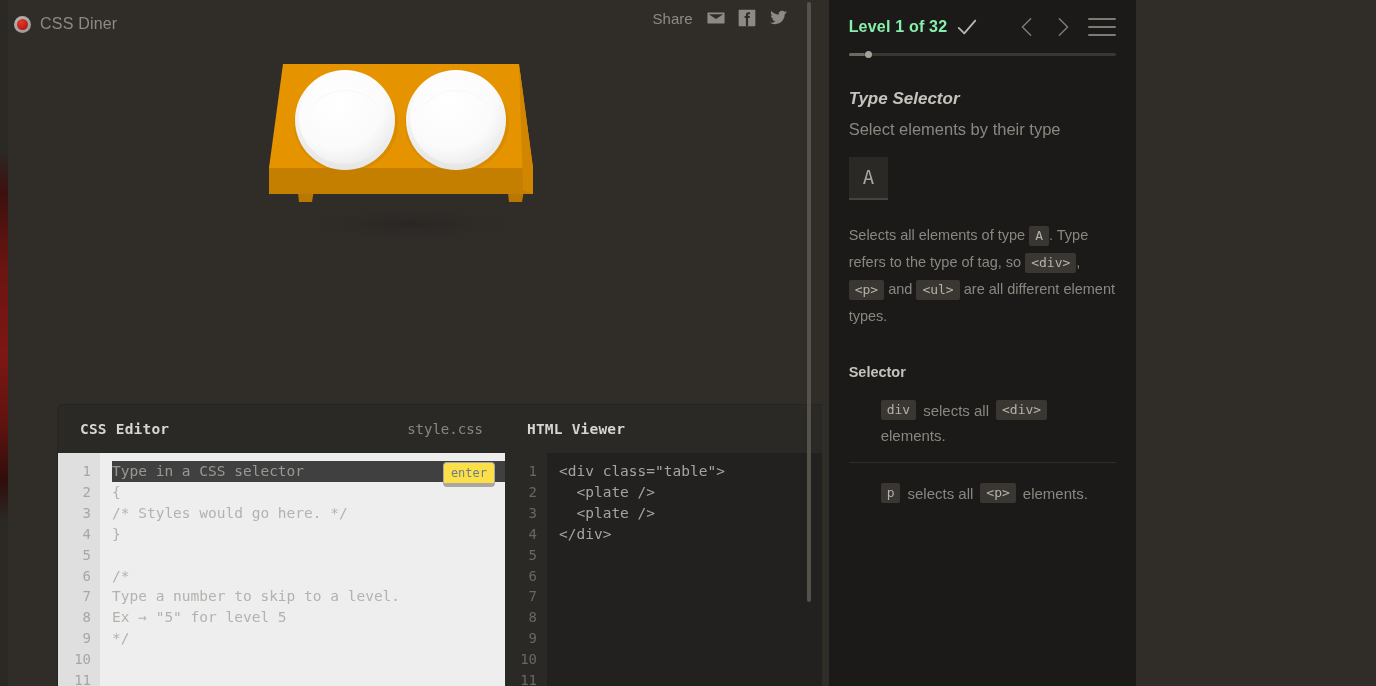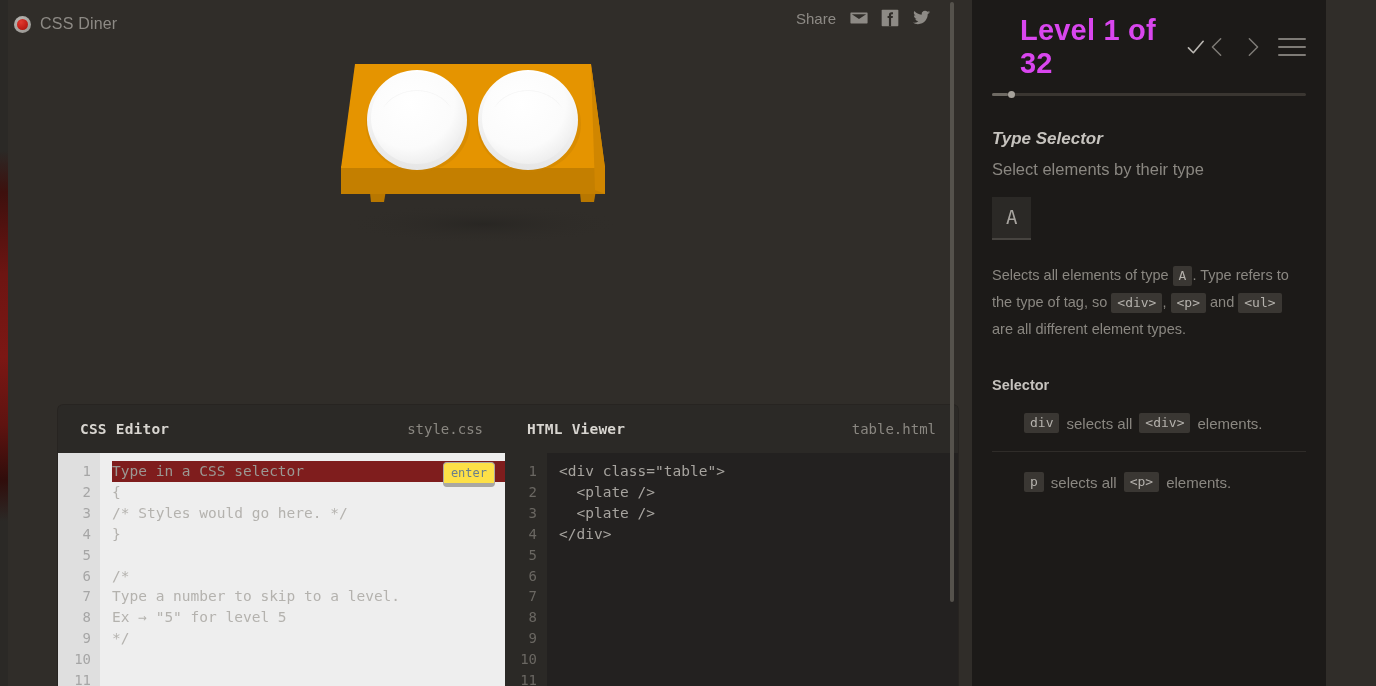--- a/index.html
+++ b/index.html
@@ -4,21 +4,21 @@
 <style>
   * { box-sizing: border-box; margin: 0; padding: 0; }
   html, body {
     width: 1376px; height: 686px;
     overflow: hidden;
     background: #302d29;
     font-family: "Liberation Sans", sans-serif;
   }
   .app {
     position: relative;
-    width: 1326px; height: 686px;
+    width: 1136px; height: 686px;
     display: flex;
     background: #302d29;
     gap: 7px;
   }
 
   
   .edge-stripe {
     position: absolute; left: 0; top: 0;
     width: 8px; height: 686px;
     background: linear-gradient(to bottom,
@@ -149,21 +149,21 @@
     white-space: pre;
     position: relative;
   }
 
   
   .pane-css .code-area { background: #eeeeee; }
   .pane-css .gutter { background: #dfdfdf; color: #a6a6a6; padding-right: 9px; }
   .pane-css .code-body { color: #b4b2ae; }
   .pane-css .input-line {
     display: inline-block;
-    background: #7f1d1d;
+    background: #404040;
     color: #9b9893;
     padding-right: 340px;
   }
   .enter-key {
     position: absolute; right: 10px; top: 9px;
     background: #fde047;
     border: 1px solid #a9a7a3;
     border-bottom-width: 4px;
     border-radius: 4px;
     font-family: "DejaVu Sans Mono", monospace;
@@ -193,21 +193,21 @@
     background: #1c1a18;
     padding: 0 20px;
     position: relative;
     overflow: hidden;
   }
   .sb-head {
     display: flex; align-items: center;
     padding: 14px 0 0 0;
   }
   .level-title {
-    font-size: 29px; color: #d946ef; font-weight: bold; letter-spacing: .2px; margin-left: 28px;
+    font-size: 16px; color: #86efac; font-weight: bold; letter-spacing: .2px;
   }
   .check-ico { margin-left: 9px; width: 22px; height: 22px; display: block; }
   .sb-nav { margin-left: auto; display: flex; align-items: center; gap: 14px; }
   .nav-ico { width: 22px; height: 26px; display: block; cursor: pointer; }
   .burger { width: 28px; display: flex; flex-direction: column; gap: 6px; cursor: pointer; }
   .burger span { display: block; height: 2px; background: #7e7b76; border-radius: 1px; }
 
   .progress {
     margin-top: 13px; height: 3px;
     background: #3a3631;

